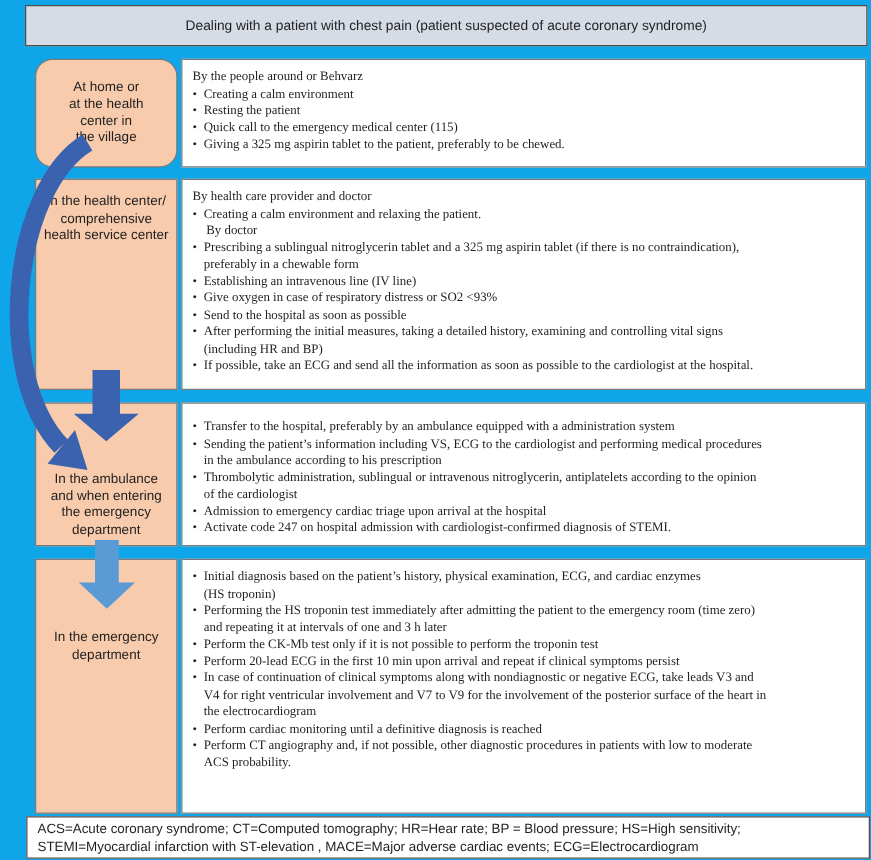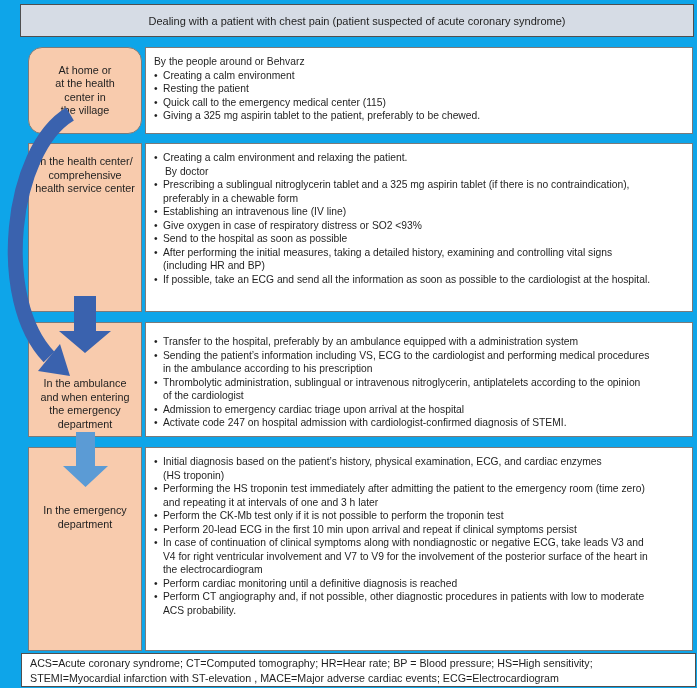--- a/index.html
+++ b/index.html
@@ -35,21 +35,21 @@
   .row3 .label-box{justify-content:flex-end;padding-bottom:5px;}
   .row4 .label-box{justify-content:flex-start;padding-top:56px;}
   .content-box{
     flex:1 1 auto;
     background:#ffffff;border:1px solid #7a7a7a;box-sizing:border-box;
     padding:7px 3px 0 8px;
     font-size:10.3px;line-height:13.5px;
     overflow:hidden;
   }
   .row3 .content-box{padding-top:12px;}
-  .li{white-space:pre-wrap;}
+  .li{white-space:pre-wrap;font-family:Liberation Serif, serif;}
   .li.bullet{position:relative;padding-left:9px;}
   .li.bullet::before{content:"\2022";position:absolute;left:0;top:0;}
   .li.ind{padding-left:11px;}
   .footer-box{
     position:absolute;left:21px;top:653px;width:675px;height:34px;
     background:#ffffff;border:1px solid #4f4f4f;box-sizing:border-box;
     padding:2px 8px 0 8px;
     font-size:10.7px;line-height:14.5px;white-space:pre-wrap;
   }
   .arrows{
@@ -78,20 +78,21 @@
         <div class="li bullet">Giving a 325 mg aspirin tablet to the patient, preferably to be chewed.</div>
       </div>
   </section>
 
   <section class="row row2">
     <div class="label-box">In the health center/
 comprehensive
 health service center</div>
     <div class="content-box">
 
+    <div class="li">By health care provider and doctor</div>
         <div class="li bullet">Creating a calm environment and relaxing the patient.</div>
         <div class="li ind">By doctor</div>
         <div class="li bullet">Prescribing a sublingual nitroglycerin tablet and a 325 mg aspirin tablet (if there is no contraindication),
 preferably in a chewable form</div>
         <div class="li bullet">Establishing an intravenous line (IV line)</div>
         <div class="li bullet">Give oxygen in case of respiratory distress or SO2 &lt;93%</div>
         <div class="li bullet">Send to the hospital as soon as possible</div>
         <div class="li bullet">After performing the initial measures, taking a detailed history, examining and controlling vital signs
 (including HR and BP)</div>
         <div class="li bullet">If possible, take an ECG and send all the information as soon as possible to the cardiologist at the hospital.</div>

